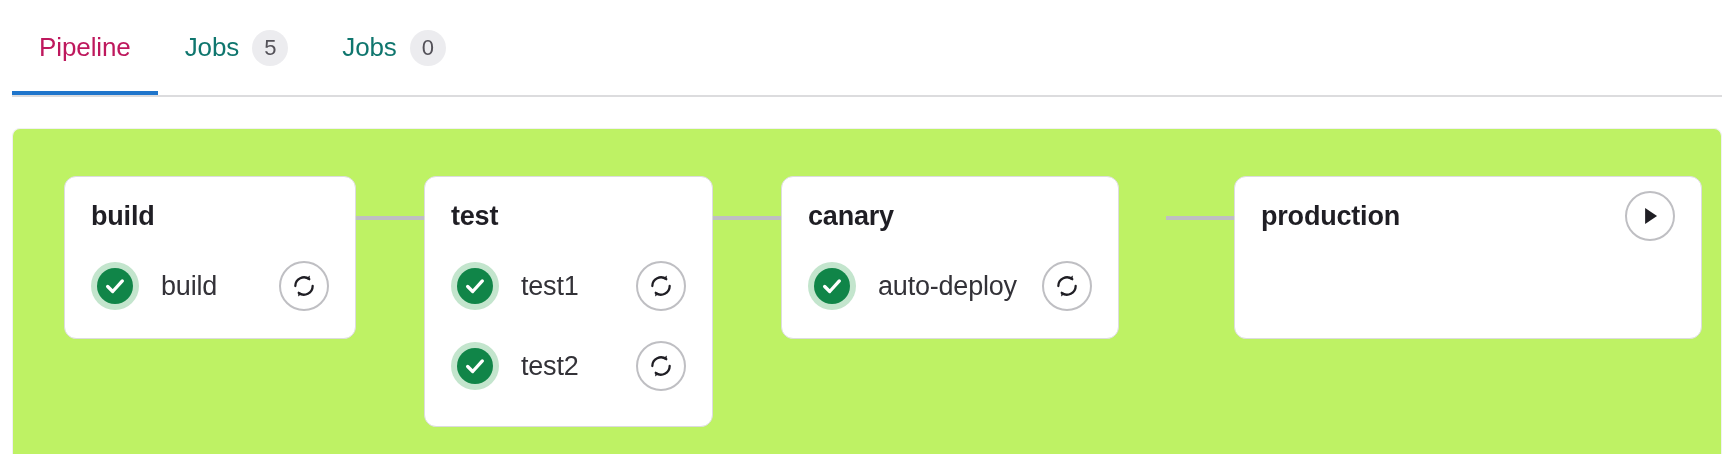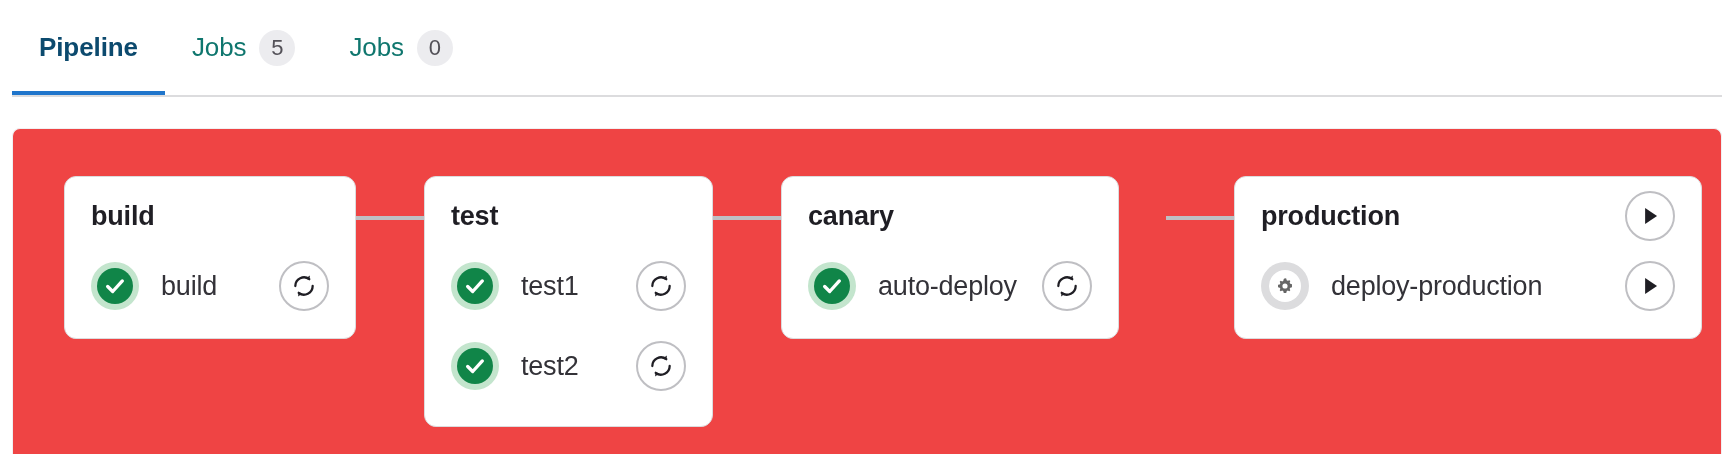--- a/index.html
+++ b/index.html
@@ -43,22 +43,22 @@
     padding: 0 27px;
     cursor: pointer;
     white-space: nowrap;
   }
   .tab-label {
     font-size: 26px;
     color: #0f766e;
     letter-spacing: -0.1px;
   }
   .tab.active .tab-label {
-    color: #0c4a6e;
-    font-weight: 700;
+    color: #be185d;
+    font-weight: 400;
   }
   .tab.active::after {
     content: "";
     position: absolute;
     left: 0; bottom: 0px;
     width: 100%;
     height: 4px;
     background: #1f75cb;
     z-index: 2;
   }
@@ -75,21 +75,21 @@
     font-size: 22px;
     line-height: 1;
   }
 
   
   .pipeline-canvas {
     position: absolute;
     left: 12px; top: 128px;
     width: 1710px;
     height: 326px;
-    background: #ef4444;
+    background: #bef264;
     border: 1px solid #f0f0f2;
     border-bottom: none;
     border-radius: 8px 8px 0 0;
     overflow: hidden;
   }
 
   .stage-strip {
     position: absolute;
     left: 0; top: 0;
     width: 100%; height: 100%;
@@ -323,34 +323,16 @@
 
     <div class="stage-card" style="left:1221px; top:47px; width:468px; height:163px;">
       <div class="stage-header">
         <span class="stage-name">production</span>
         <span class="action-btn">
           <svg width="26" height="26" viewBox="0 0 24 24">
               <path d="M7.5 4.6 L18.5 12 L7.5 19.4 Z" fill="#1f1e24"></path>
             </svg>
         </span>
       </div>
-      <div class="job-list">
-        <div class="job-row">
-          <span class="status-icon manual">
-            <span class="core">
-              <svg width="20" height="20" viewBox="0 0 24 24">
-                <path d="M12 2.6l1.5.35.5 2.05 1.3.75 1.95-.78 1.1 1.1-.78 1.95.75 1.3 2.05.5V13.45l-2.05.5-.75 1.3.78 1.95-1.1 1.1-1.95-.78-1.3.75-.5 2.05H10.5l-.5-2.05-1.3-.75-1.95.78-1.1-1.1.78-1.95-.75-1.3L3.63 13.45V10.55l2.05-.5.75-1.3-.78-1.95 1.1-1.1 1.95.78 1.3-.75.5-2.05z" fill="#666"></path>
-                <circle cx="12" cy="12" r="3.1" fill="#ffffff"></circle>
-              </svg>
-            </span>
-          </span>
-          <span class="job-name">deploy-production</span>
-          <span class="action-btn">
-            <svg width="26" height="26" viewBox="0 0 24 24">
-                <path d="M7.5 4.6 L18.5 12 L7.5 19.4 Z" fill="#1f1e24"></path>
-              </svg>
-          </span>
-        </div>
-      </div>
     </div>
 
   </div>
 </div>
 
 </body></html>

